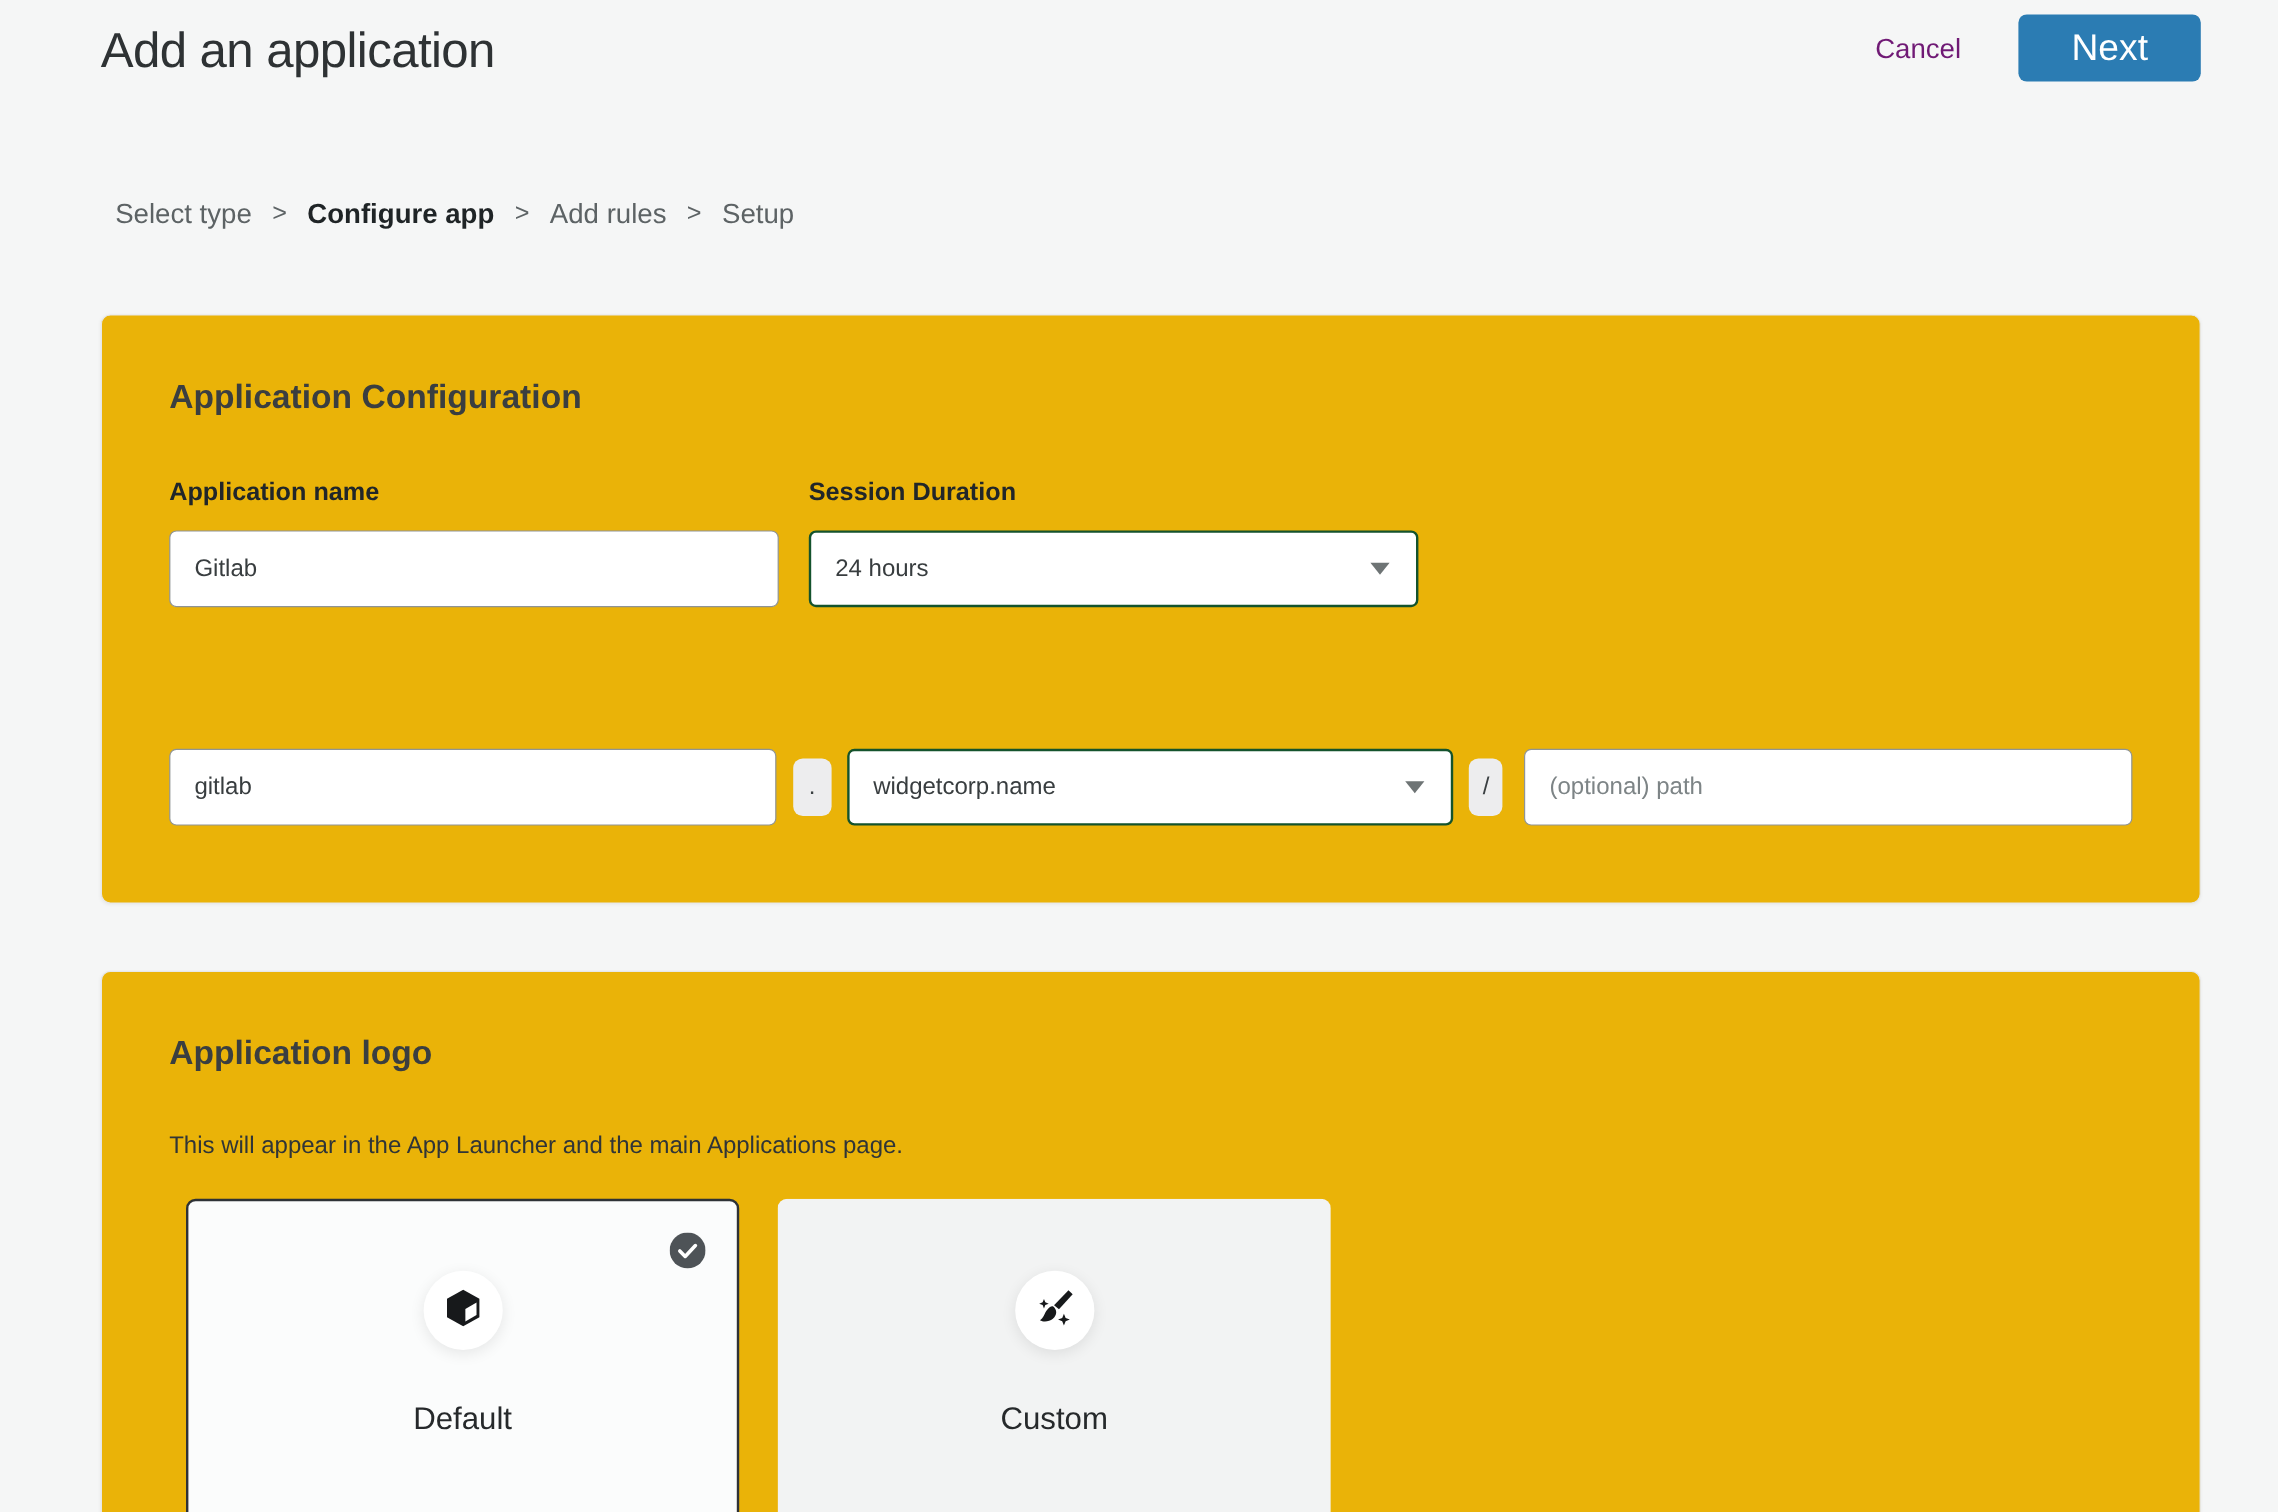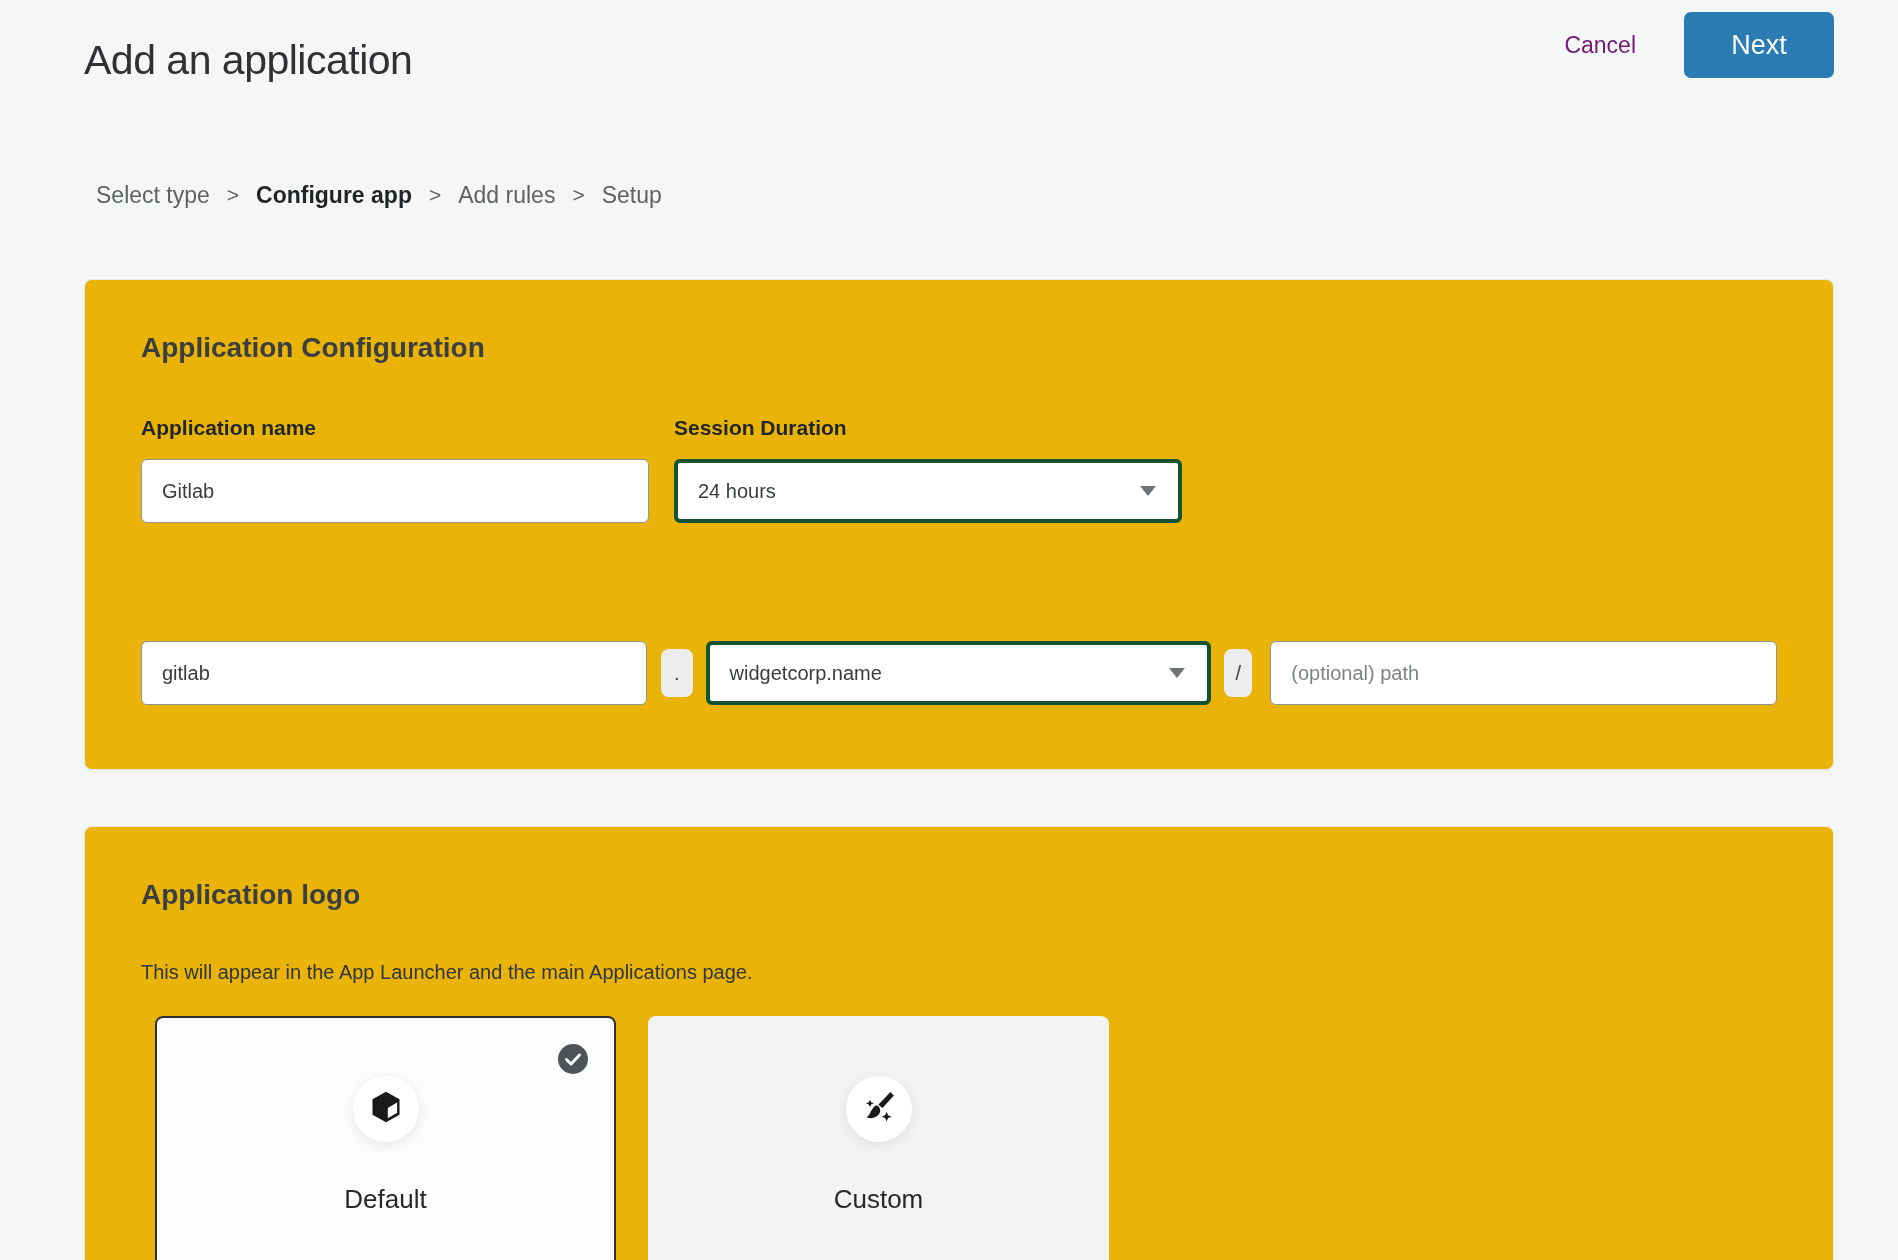--- a/index.html
+++ b/index.html
@@ -9,34 +9,34 @@
     overflow: hidden;
     background: #f5f6f6;
     font-family: "Liberation Sans", "DejaVu Sans", sans-serif;
     color: #2e3234;
   }
   .page { padding: 12px 64px 0 84px; }
 
   
   .topbar { display: flex; justify-content: space-between; align-items: flex-start; }
   .page-title {
-    margin: 24px 0 0 0;
+    margin: 6px 0 0 0;
     font-size: 41px; font-weight: 400; color: #2e3234; line-height: 1.2;
     letter-spacing: -0.5px;
   }
   .top-actions { display: flex; align-items: center; }
   .cancel-link {
     font-size: 23px; color: #701a75; text-decoration: none;
     margin-right: 48px; cursor: pointer;
   }
   .next-button {
-    min-width: 150px; height: 66px;
+    min-width: 150px; height: 56px;
     background: #2b7cb3; color: #ffffff;
     border: none; border-radius: 7px;
-    font-size: 27px; font-family: inherit;
+    font-size: 31px; font-family: inherit;
     padding: 0 44px; cursor: pointer;
   }
 
   
   .breadcrumbs {
     margin: 96px 0 0 12px;
     display: flex; align-items: center;
     font-size: 23px; color: #5d6365; line-height: 28px;
   }
   .crumb { cursor: pointer; }
@@ -71,21 +71,21 @@
     width: 508px; height: 64px;
     border: 1px solid #8f9495; border-radius: 6px;
     padding: 0 20px;
     font-size: 20px; font-family: inherit; color: #383d3f;
     background: #ffffff; outline: none;
   }
   .text-input::placeholder { color: #7d8486; }
 
   .select-box {
     width: 508px; height: 64px;
-    border: 4px solid #14532d; border-radius: 6px;
+    border: 2px solid #14532d; border-radius: 6px;
     background: #ffffff;
     display: flex; align-items: center; justify-content: space-between;
     padding: 0 22px 0 20px;
     font-size: 20px; color: #383d3f;
     cursor: pointer;
   }
   .caret-down {
     width: 0; height: 0;
     border-left: 8px solid transparent;
     border-right: 8px solid transparent;

